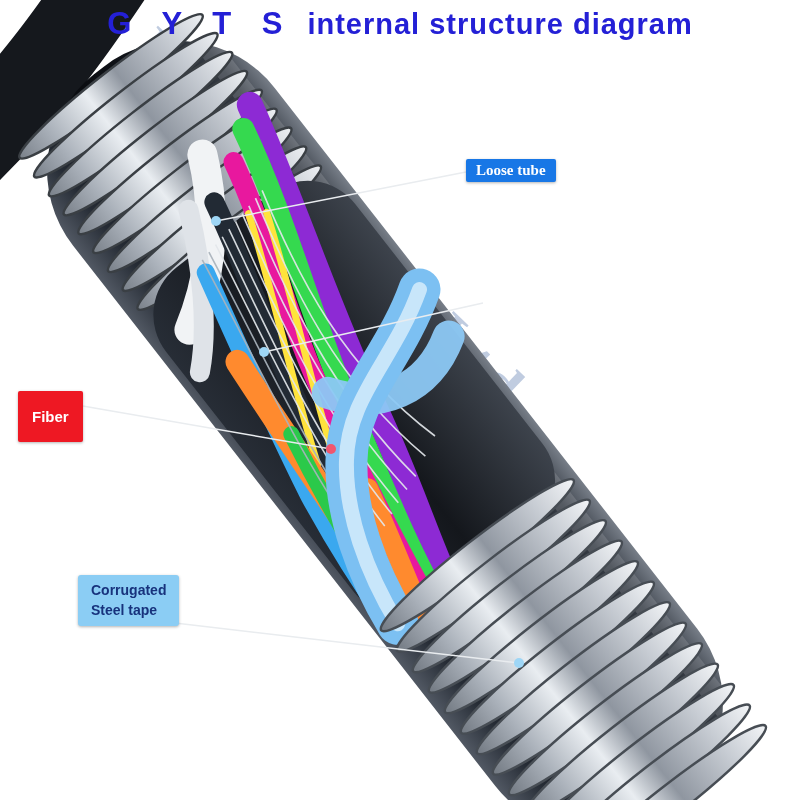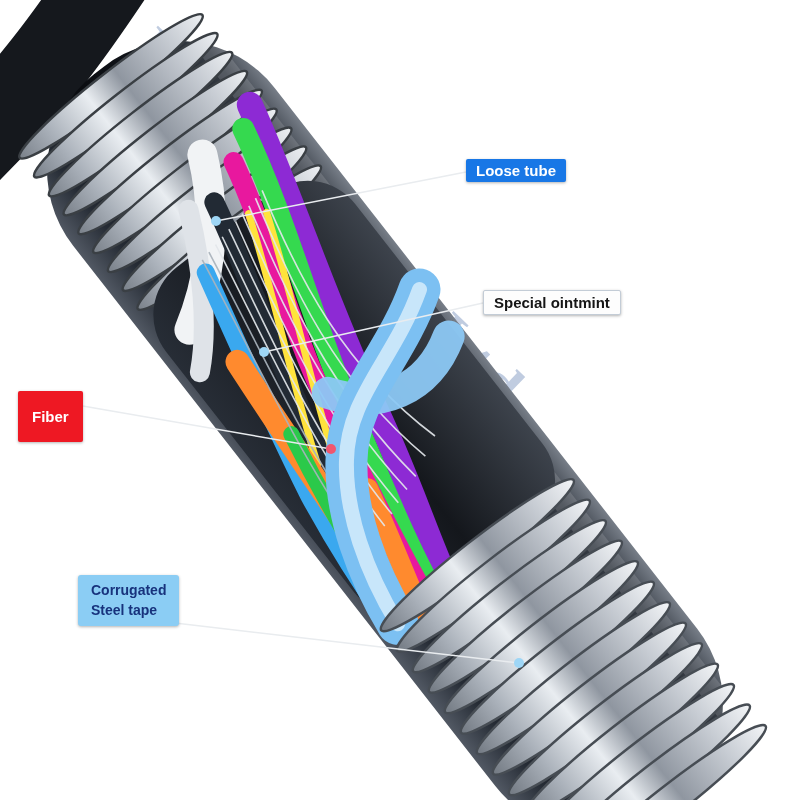--- a/index.html
+++ b/index.html
@@ -24,21 +24,21 @@
     font-size:62px; letter-spacing:3px; white-space:nowrap;
     color:rgba(140,163,199,0.55);
   }
   .cable-svg  { position:absolute; left:0; top:0; z-index:2; }
   .leader-svg { position:absolute; left:0; top:0; z-index:3; pointer-events:none; }
   .label {
     position:absolute; z-index:4; font-weight:bold; font-size:15px;
     padding:3px 10px; border-radius:2px; box-shadow:0 1px 3px rgba(0,0,0,0.3);
     white-space:nowrap;
   }
-  .label-loose   { left:466px; top:159px; background:#1877e6; color:#ffffff; }
+  .label-loose   { left:466px; top:159px; background:#1877e6; color:#ffffff;font-family:Liberation Serif, serif; }
   .label-special { left:483px; top:290px; background:#fdfdfd; color:#161616; border:1px solid #c3ccd6; }
   .label-fiber   { left:18px;  top:391px; background:#ee1823; color:#ffffff; padding:17px 14px; }
   .label-corr {
     left:78px; top:575px; background:#8bcdf4; color:#17327c;
     font-size:14px; line-height:1.45; padding:5px 13px; border-radius:3px;
   }
 </style>
 </head>
 <body>
 
@@ -152,21 +152,23 @@
       <line x1="77" y1="405" x2="331" y2="449"></line>
       <line x1="158" y1="621" x2="519" y2="663"></line>
     </g>
     <circle cx="216" cy="221" r="5" fill="#9ed6f6"></circle>
     <circle cx="264" cy="352" r="5" fill="#9ed6f6"></circle>
     <circle cx="331" cy="449" r="5" fill="#f0566e"></circle>
     <circle cx="519" cy="663" r="5" fill="#9ed6f6"></circle>
   </svg>
 
   <div class="label label-loose">Loose tube</div>
-  <div class="label label-special">Special ointmint</div>
   <div class="label label-fiber">Fiber</div>
   <div class="label label-corr">
     <div>Corrugated</div>
     <div>Steel tape</div>
   </div>
 
+  <div class="title">
+    <span class="brand">G Y T S</span><span class="rest">internal structure diagram</span>
+  </div>
 
 </div>
 
 </body></html>

